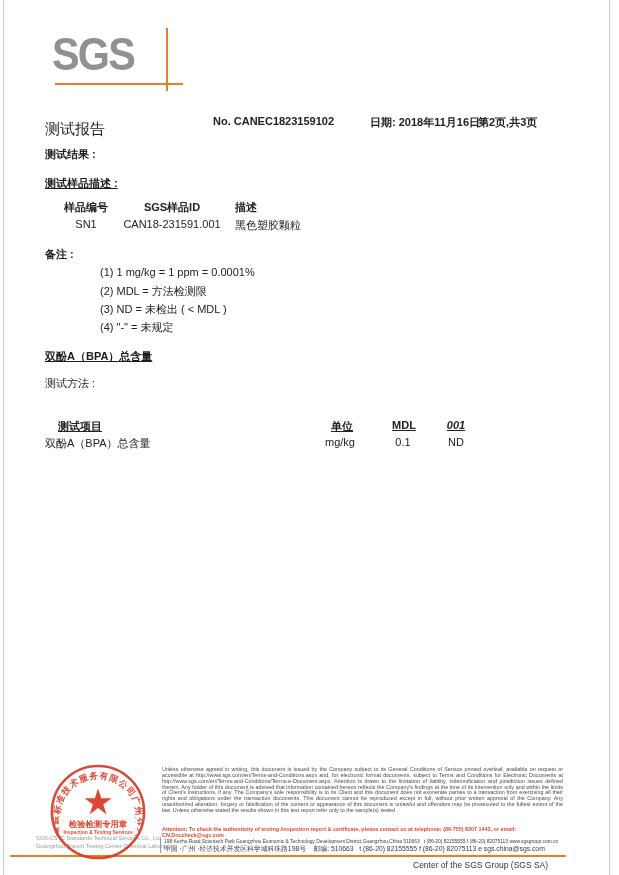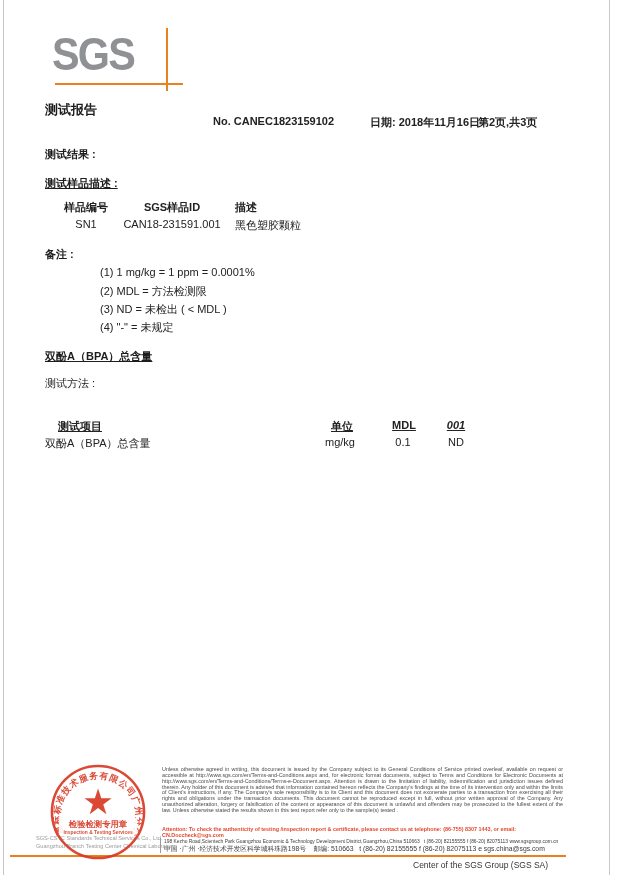--- a/index.html
+++ b/index.html
@@ -12,21 +12,21 @@
   .ctr{transform:translateX(-50%);}
   
   .logo-text{
     position:absolute;left:52px;top:30px;font-size:47px;font-weight:900;
     color:#8f9194;letter-spacing:-2px;transform:scaleX(0.88);transform-origin:left top;
     line-height:1;
   }
   .logo-hline{position:absolute;left:55px;top:83px;width:128px;height:2px;background:#e8821e;}
   .logo-vline{position:absolute;left:166px;top:28px;width:2px;height:63px;background:#e8821e;}
   
-  .doc-title{position:absolute;left:45px;top:101px;font-size:13px;font-weight:bold;}
+  .doc-title{position:absolute;left:45px;top:120px;font-size:15px;font-weight:normal;}
   .hdr-small{position:absolute;top:115px;font-size:11px;font-weight:bold;color:#222;}
   .sec-label{position:absolute;left:45px;font-size:11px;font-weight:bold;}
   .u{text-decoration:underline;}
   .body-txt{font-size:11px;color:#222;}
   .it{font-style:italic;}
   
   .legal{
     position:absolute;left:162px;top:767px;width:401px;
     font-size:5.4px;line-height:5.85px;color:#4c4c4c;text-align:justify;
   }

